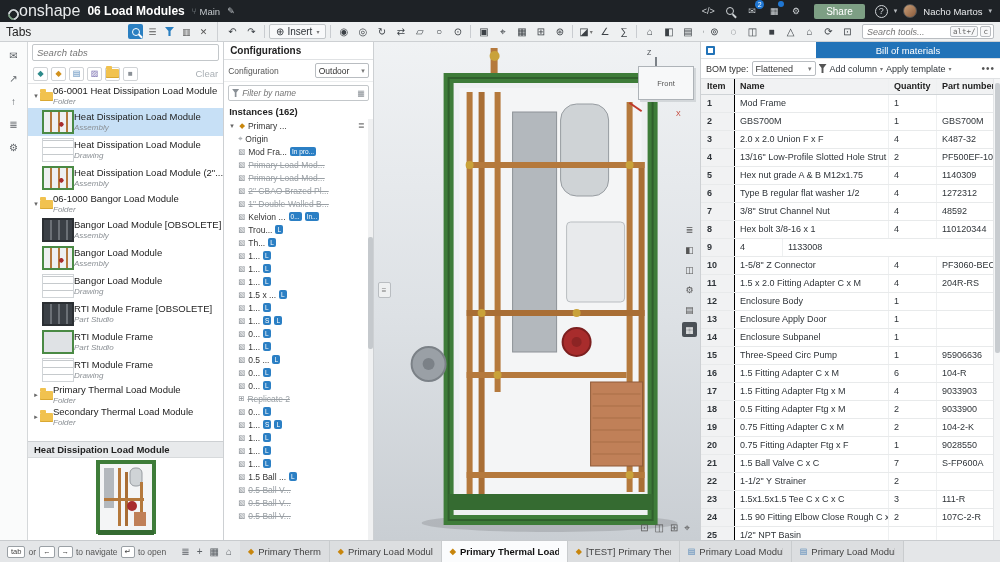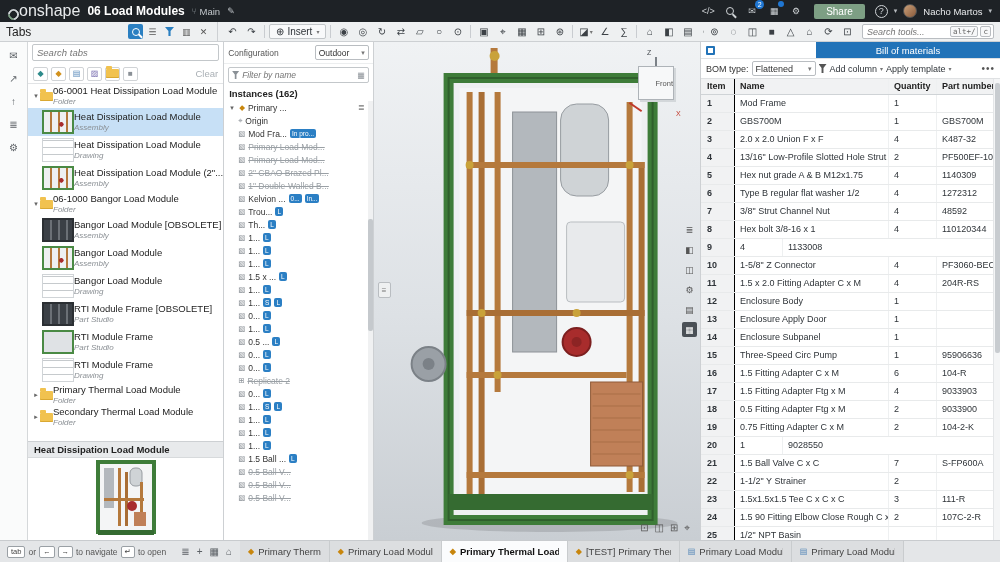--- a/index.html
+++ b/index.html
@@ -100,21 +100,21 @@
   .irow.struck .i-label{color:#9aa0a5;text-decoration:line-through}
   .ibadge{background:#2b7fc4;color:#fff;font-size:6.5px;line-height:9px;height:9px;padding:0 2px;border-radius:2px;flex:0 0 auto}
   .i-tools{margin-left:auto;margin-right:8px;font-size:8px;color:#777}
   .inst-scroll{position:absolute;top:0;right:0;width:5px;height:100%;background:#f0f1f2}
   .inst-scroll .h{position:absolute;top:118px;height:112px;width:5px;background:#c5c9cd;border-radius:2px}
 
   
   .viewport{flex:1;position:relative;background:linear-gradient(180deg,#f0f2f4 0%,#dde1e5 55%,#c9ced3 100%);min-width:0;overflow:hidden}
   .vp-svg{position:absolute;left:50%;top:0;transform:translateX(-52%);height:100%}
   .viewcube{position:absolute;top:10px;right:14px;width:60px;height:64px}
-  .vc-face{position:absolute;top:14px;left:12px;width:36px;height:34px;background:#f7f8f9;border:1px solid #aeb3b8;box-shadow:2px 2px 0 #d3d7da;display:flex;align-items:center;justify-content:flex-end;font-size:7.5px;color:#555}
+  .vc-face{position:absolute;top:14px;left:12px;width:56px;height:34px;background:#f7f8f9;border:1px solid #aeb3b8;box-shadow:2px 2px 0 #d3d7da;display:flex;align-items:center;justify-content:center;font-size:7.5px;color:#555}
   .vc-z{position:absolute;top:-3px;left:21px;font-size:7px;color:#44494e}
   .vc-zline{position:absolute;top:5px;left:29px;width:2px;height:9px;background:#7b8187}
   .vc-xline{position:absolute;bottom:8px;left:2px;width:15px;height:2px;background:#c0392b;transform:rotate(35deg)}
   .vc-x{position:absolute;bottom:-1px;left:50px;color:#c0392b;font-size:7px}
   .vp-right-icons{position:absolute;right:3px;top:180px;display:flex;flex-direction:column;gap:5px}
   .vpr-icon{width:15px;height:15px;display:flex;align-items:center;justify-content:center;font-size:9px;color:#555;border-radius:2px}
   .vpr-icon.active{background:#4a5056;color:#fff}
   .vp-bottom-icons{position:absolute;bottom:6px;right:10px;display:flex;gap:6px}
   .vpb-icon{font-size:10px;color:#555}
   .vp-handle{position:absolute;left:4px;top:240px;width:13px;height:16px;background:#eef0f1;border:1px solid #b9bdc1;border-radius:2px;display:flex;align-items:center;justify-content:center;font-size:8px;color:#777}
@@ -414,20 +414,21 @@
             <rect x="14" y="40" width="40" height="3" fill="#b5793c"></rect>
             <circle cx="42" cy="48" r="5" fill="#a82c2c"></circle>
             <rect x="44" y="54" width="12" height="14" fill="#c08058"></rect>
             <rect x="8" y="72" width="56" height="5" fill="#356b31"></rect>
           </svg>
         </div>
       </div>
     </aside>
 
     <aside class="config-panel">
+      <div class="cfg-title">Configurations</div>
       <div class="cfg-row">
         <span class="cfg-label">Configuration</span>
         <span class="cfg-select">
           <span>Outdoor</span>
           <span class="caret" style="color:#777">▾</span>
         </span>
       </div>
       <div class="name-filter">
         <span class="funnel" style="width:7px;height:8px"></span>
         <input placeholder="Filter by name" style="">
@@ -797,20 +798,21 @@
             <span class="bc c-part">9033900</span>
           </div>
           <div class="brow">
             <span class="bc c-item">19</span>
             <span class="bc c-name">0.75 Fitting Adapter C x M</span>
             <span class="bc c-qty">2</span>
             <span class="bc c-part">104-2-K</span>
           </div>
           <div class="brow">
             <span class="bc c-item">20</span>
+            <span class="bc c-name">0.75 Fitting Adapter Ftg x F</span>
             <span class="bc c-qty">1</span>
             <span class="bc c-part">9028550</span>
           </div>
           <div class="brow">
             <span class="bc c-item">21</span>
             <span class="bc c-name">1.5 Ball Valve C x C</span>
             <span class="bc c-qty">7</span>
             <span class="bc c-part">S-FP600A</span>
           </div>
           <div class="brow">

